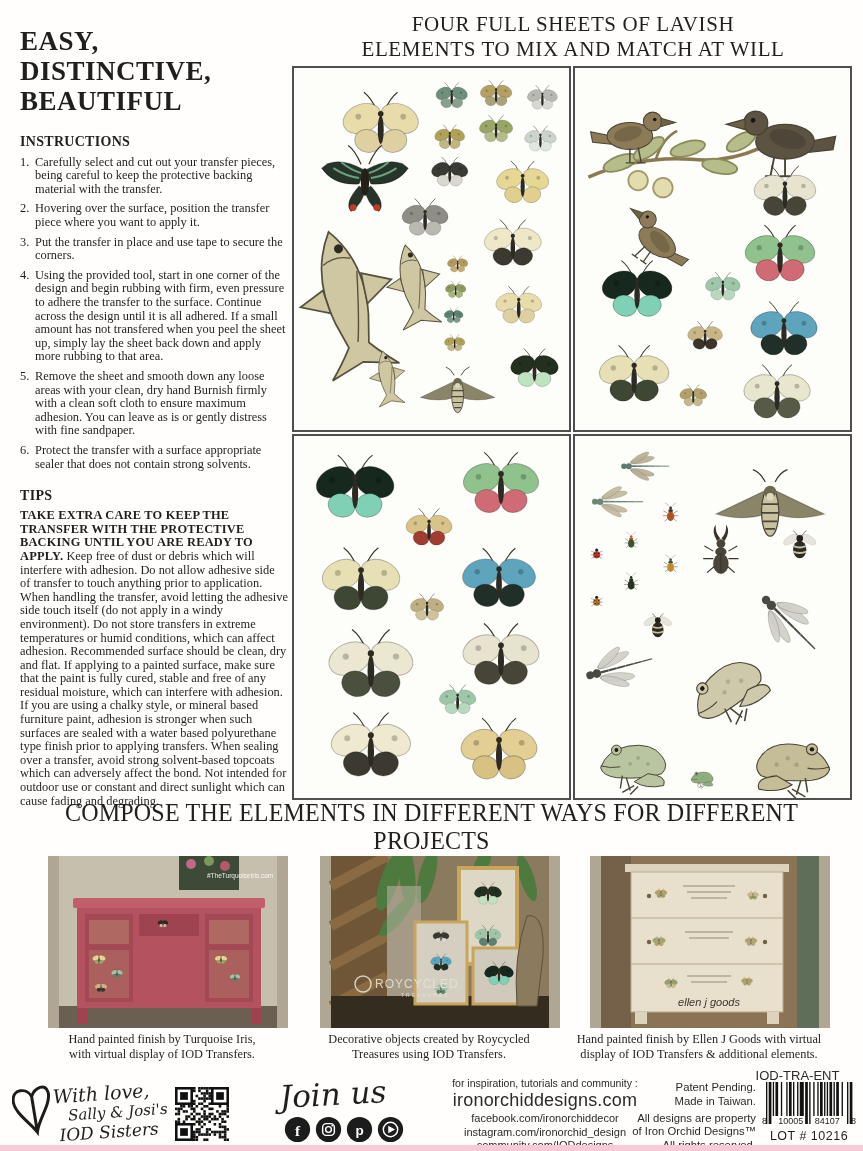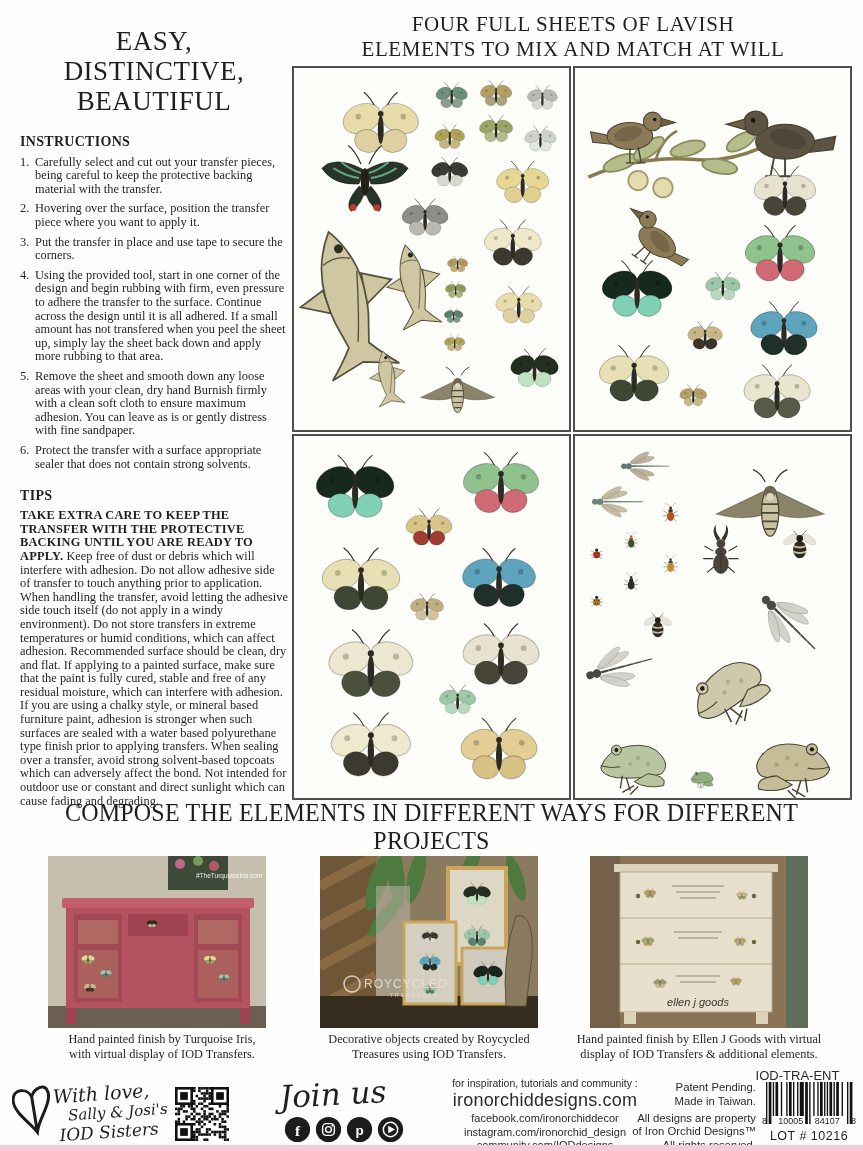--- a/index.html
+++ b/index.html
@@ -1,37 +1,37 @@
 <!DOCTYPE html>
 <html><head>
 <meta charset="utf-8">
 <style>
   html,body{margin:0;padding:0;background:#e8e8e8;}
   .page{position:relative;width:863px;height:1151px;margin:0 auto;background:#fffefc;
         font-family:"Liberation Serif",serif;color:#1f1f1c;overflow:hidden;}
   .abs{position:absolute;}
   
   .left-col{position:absolute;left:20px;top:26px;width:268px;}
-  .page-title{font-size:27px;font-weight:normal;line-height:1.12;letter-spacing:.5px;text-align:center;}
+  .page-title{font-size:27px;font-weight:bold;line-height:1.12;letter-spacing:.5px;}
   .sec-head{font-size:14px;font-weight:bold;margin-top:17px;letter-spacing:.3px;}
   .ins-list{margin-top:6px;}
   .ins-item{display:flex;font-size:12.4px;line-height:13.6px;margin-bottom:6px;}
   .ins-item .num{width:15px;flex:0 0 15px;}
   .ins-item .txt{flex:1;}
   .tips-par{font-size:12.4px;line-height:13.6px;margin-top:5px;text-align:left;}
   .tips-par b{letter-spacing:.2px;}
   
   .sheets-head{position:absolute;left:292px;top:12px;width:562px;text-align:center;
                font-size:21px;line-height:25px;letter-spacing:.6px;}
   .panel{position:absolute;width:275px;height:362px;background:#fdfdfa;border:2px solid #4f4f4f;}
   .panel svg{width:100%;height:100%;display:block;}
   
   .compose-head{position:absolute;left:0;top:799px;width:863px;text-align:center;
                 font-size:24.5px;letter-spacing:.2px;transform:scaleX(.98);}
-  .photo{position:absolute;top:856px;width:218px;height:172px;overflow:hidden;background:#b0a694;}
+  .photo{position:absolute;top:856px;width:240px;height:172px;overflow:hidden;background:#b0a694;}
   .photo svg{width:100%;height:100%;display:block;}
   .caption{position:absolute;top:1032px;width:270px;text-align:center;font-size:12.3px;line-height:15px;}
   
   .sig{position:absolute;left:10px;top:1080px;width:160px;transform:rotate(-4deg);
        font-style:italic;font-family:"DejaVu Serif",serif;}
   .sig .l1{font-size:19px;} .sig .l2{font-size:15px;margin-left:14px;} .sig .l3{font-size:17px;margin-left:4px;}
   .qr{position:absolute;left:175px;top:1087px;width:54px;height:54px;}
   .joinus{position:absolute;left:258px;top:1076px;width:150px;text-align:center;
           font-style:italic;font-family:"DejaVu Serif",serif;font-size:31px;transform:rotate(-3deg);}
   .social{position:absolute;left:284px;top:1116px;display:flex;gap:4px;}

